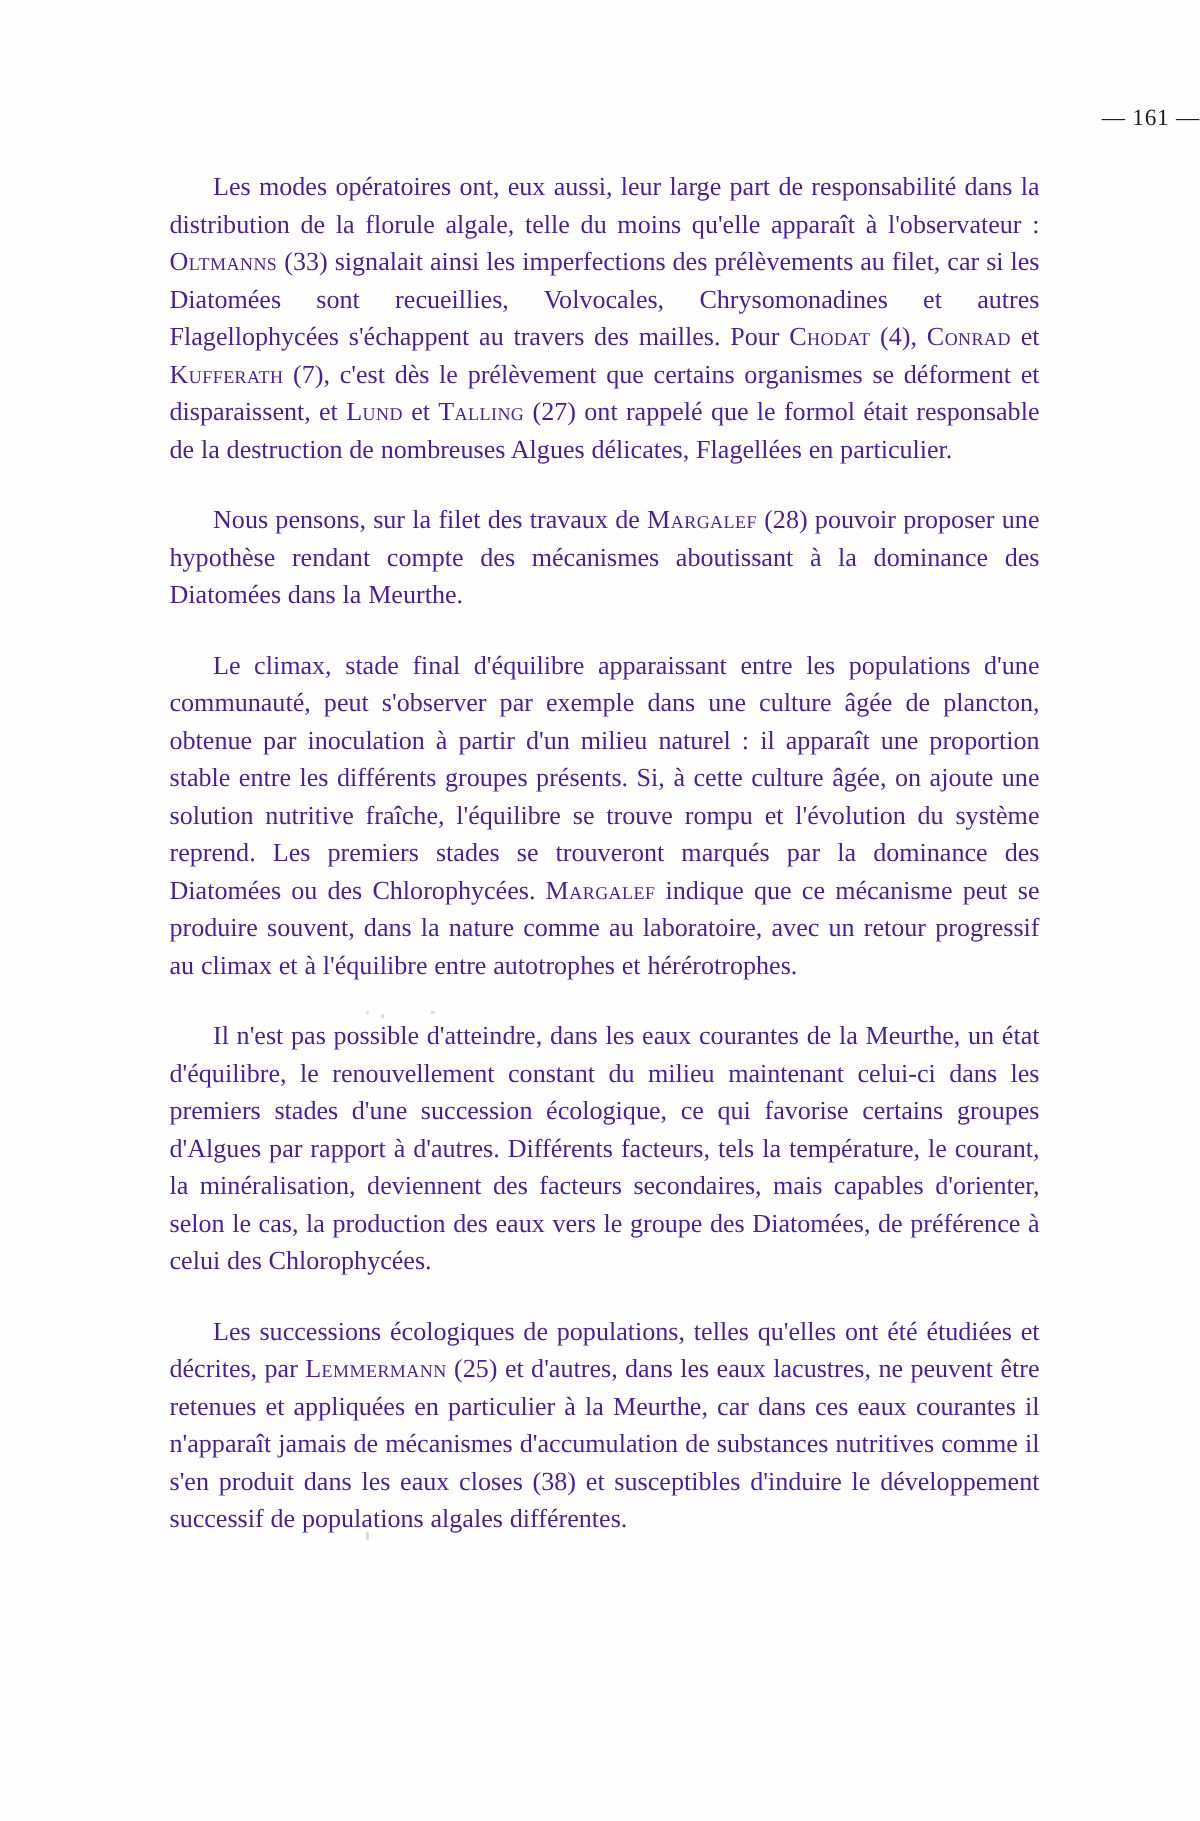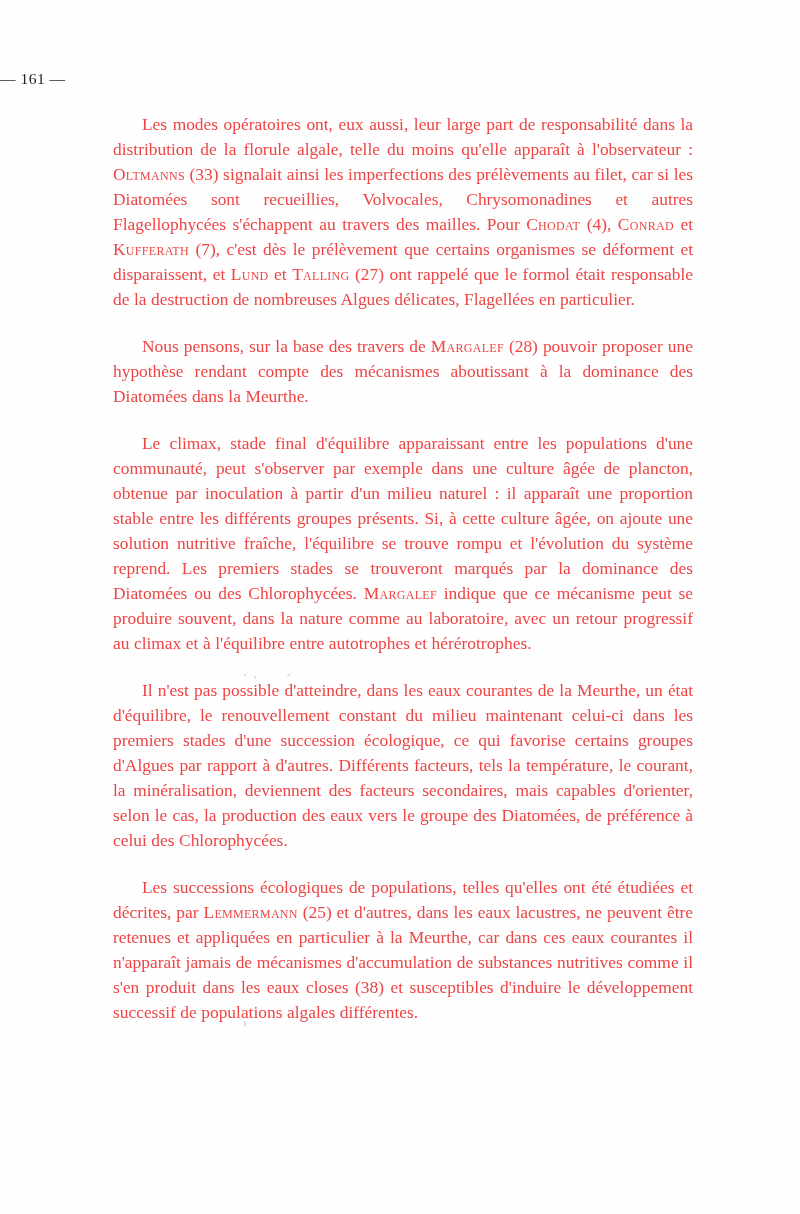--- a/index.html
+++ b/index.html
@@ -14,38 +14,38 @@
     background: #fefefe;
     overflow: hidden;
     font-family: "Liberation Serif", "DejaVu Serif", serif;
     color: #191919;
   }
   .folio {
     position: absolute;
     top: 70px;
     left: 0;
     width: 800px;
-    text-align: left;
+    text-align: right;
     font-size: 15.5px;
     letter-spacing: 0.5px;
     color: #1d1d1d;
   }
   .body-text {
     position: absolute;
     top: 112px;
     left: 113px;
     width: 580px;
   }
   p.para {
     margin: 0 0 22px 0;
     text-indent: 29px;
     text-align: justify;
     font-size: 17.4px;
     line-height: 25.0px;
-    color: #ef4444;
+    color: #4c1d95;
     word-spacing: 0.2px;
     -webkit-font-smoothing: antialiased;
   }
   p.para:last-child {
     margin-bottom: 12px;
   }
   .sc {
     font-variant: small-caps;
     letter-spacing: 0.3px;
   }
@@ -59,21 +59,21 @@
 </style>
 </head>
 <body>
 
 <div class="page">
 
   <div class="folio">— 161 —</div>
 
   <div class="body-text">
       <p class="para"><span>Les modes opératoires ont, eux aussi, leur large part de responsabilité dans la distribution de la florule algale, telle du moins qu'elle apparaît à l'observateur : </span><span class="sc">Oltmanns</span><span> (33) signalait ainsi les imperfections des prélèvements au filet, car si les Diatomées sont recueillies, Volvocales, Chrysomonadines et autres Flagellophycées s'échappent au travers des mailles. Pour </span><span class="sc">Chodat</span><span> (4), </span><span class="sc">Conrad</span><span> et </span><span class="sc">Kufferath</span><span> (7), c'est dès le prélèvement que certains organismes se déforment et disparaissent, et </span><span class="sc">Lund</span><span> et </span><span class="sc">Talling</span><span> (27) ont rappelé que le formol était responsable de la destruction de nombreuses Algues délicates, Flagellées en particulier.</span></p>
-      <p class="para"><span>Nous pensons, sur la base des travers de </span><span class="sc">Margalef</span><span> (28) pouvoir proposer une hypothèse rendant compte des mécanismes aboutissant à la dominance des Diatomées dans la Meurthe.</span></p>
+      <p class="para"><span>Nous pensons, sur la filet des travaux de </span><span class="sc">Margalef</span><span> (28) pouvoir proposer une hypothèse rendant compte des mécanismes aboutissant à la dominance des Diatomées dans la Meurthe.</span></p>
       <p class="para"><span>Le climax, stade final d'équilibre apparaissant entre les populations d'une communauté, peut s'observer par exemple dans une culture âgée de plancton, obtenue par inoculation à partir d'un milieu naturel : il apparaît une proportion stable entre les différents groupes présents. Si, à cette culture âgée, on ajoute une solution nutritive fraîche, l'équilibre se trouve rompu et l'évolution du système reprend. Les premiers stades se trouveront marqués par la dominance des Diatomées ou des Chlorophycées. </span><span class="sc">Margalef</span><span> indique que ce mécanisme peut se produire souvent, dans la nature comme au laboratoire, avec un retour progressif au climax et à l'équilibre entre autotrophes et hérérotrophes.</span></p>
       <p class="para"><span>Il n'est pas possible d'atteindre, dans les eaux courantes de la Meurthe, un état d'équilibre, le renouvellement constant du milieu maintenant celui-ci dans les premiers stades d'une succession écologique, ce qui favorise certains groupes d'Algues par rapport à d'autres. Différents facteurs, tels la température, le courant, la minéralisation, deviennent des facteurs secondaires, mais capables d'orienter, selon le cas, la production des eaux vers le groupe des Diatomées, de préférence à celui des Chlorophycées.</span></p>
       <p class="para"><span>Les successions écologiques de populations, telles qu'elles ont été étudiées et décrites, par </span><span class="sc">Lemmermann</span><span> (25) et d'autres, dans les eaux lacustres, ne peuvent être retenues et appliquées en particulier à la Meurthe, car dans ces eaux courantes il n'apparaît jamais de mécanismes d'accumulation de substances nutritives comme il s'en produit dans les eaux closes (38) et susceptibles d'induire le développement successif de populations algales différentes.</span></p>
     </div>
 
   <div class="speck" style="left:244px; top:674px; width:2px; height:2px;"></div>
   <div class="speck" style="left:254px; top:676px; width:2px; height:3px;"></div>
   <div class="speck" style="left:287px; top:674px; width:3px; height:2px;"></div>
   <div class="speck" style="left:244px; top:1021px; width:2px; height:6px;"></div>
 

